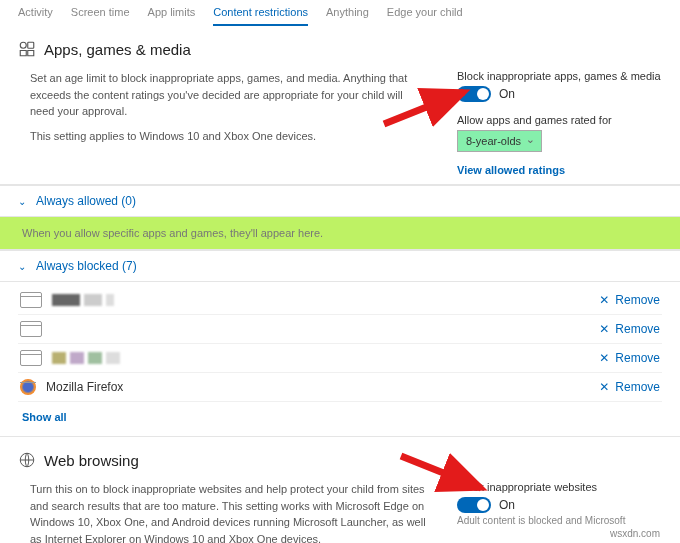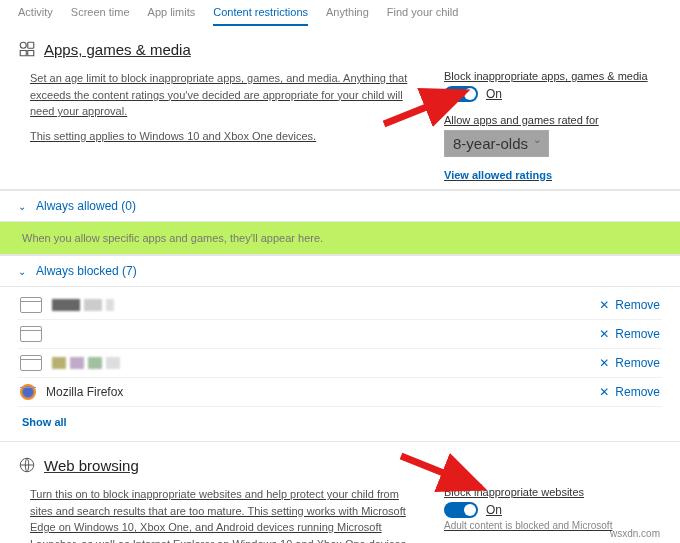--- a/index.html
+++ b/index.html
@@ -11,34 +11,34 @@
     width: 680px;
     height: 543px;
     overflow: hidden;
     position: relative;
   }
   
   .tabs { display: flex; gap: 18px; padding: 6px 18px 0 18px; font-size: 11px; }
   .tab { color: #888; padding-bottom: 6px; cursor: pointer; }
   .tab.active { color: #0067b8; border-bottom: 2px solid #0067b8; font-weight: 500; }
   
-  .section { padding: 14px 31px 8px 18px; border-bottom: 1px solid #e5e5e5; text-decoration: underline; }
+  .section { padding: 14px 18px 8px 18px; border-bottom: 1px solid #e5e5e5; }
   .section-head { display: flex; align-items: center; gap: 8px; margin-bottom: 12px; }
   .section-head .icon { width: 18px; height: 18px; color: #555; }
   .section-head h2 { font-size: 15px; font-weight: 400; color: #222; }
   .section-body { display: flex; gap: 30px; }
   .section-left { flex: 1 1 auto; color: #555; font-size: 11px; line-height: 1.5; margin-left: 12px; }
   .section-left p + p { margin-top: 8px; }
   .section-right { width: 205px; flex: 0 0 205px; font-size: 11px; }
   .opt-label { color: #333; font-size: 11px; margin-bottom: 4px; }
   .toggle-row { display: flex; align-items: center; gap: 8px; margin-bottom: 12px; }
   .toggle { width: 34px; height: 16px; border-radius: 10px; background: #0067b8; position: relative; cursor: pointer; }
   .toggle::after { content: ""; position: absolute; right: 2px; top: 2px; width: 12px; height: 12px; border-radius: 50%; background: #fff; }
   .toggle-text { font-size: 12px; }
-  .select { border: 1px solid #aaa; padding: 4px 20px 4px 8px; font-size: 15px; background: #a3a3a3; position: relative; display: inline-block; cursor: pointer; }
+  .select { border: 1px solid #aaa; padding: 4px 20px 4px 8px; font-size: 11px; background: #86efac; position: relative; display: inline-block; cursor: pointer; }
   .select::after { content: "⌄"; position: absolute; right: 6px; top: 2px; color: #666; font-size: 11px; }
   .link { color: #0067b8; cursor: pointer; font-size: 11px; }
   .link.bold { font-weight: 600; }
   .opt-block + .opt-block { margin-top: 4px; }
   
   .coll-row { border-top: 1px solid #e5e5e5; border-bottom: 1px solid #e5e5e5; padding: 8px 18px; display: flex; align-items: center; gap: 8px; cursor: pointer; }
   .chev { width: 10px; color: #0067b8; font-size: 10px; }
   .coll-label { color: #0067b8; font-size: 12px; }
   .coll-hint { background: #bef264; padding: 10px 22px; font-size: 11px; color: #777; border-bottom: 1px solid #e5e5e5; }
   
@@ -60,21 +60,21 @@
 </style>
 </head>
 <body>
 
 <div class="tabs">
   <div class="tab">Activity</div>
   <div class="tab">Screen time</div>
   <div class="tab">App limits</div>
   <div class="tab active">Content restrictions</div>
   <div class="tab">Anything</div>
-  <div class="tab">Find your child</div>
+  <div class="tab">Edge your child</div>
 </div>
 
 <div class="section">
   <div class="section-head">
     <span class="icon">
       <svg viewBox="0 0 24 24" width="18" height="18" fill="none" stroke="#555" stroke-width="1.5">
         <circle cx="7" cy="7" r="4"></circle>
           <rect x="13" y="3" width="8" height="8" rx="1"></rect>
           <path d="M3 14h8v7H3zM13 14l8 0 0 7-8 0z"></path>
       </svg>

